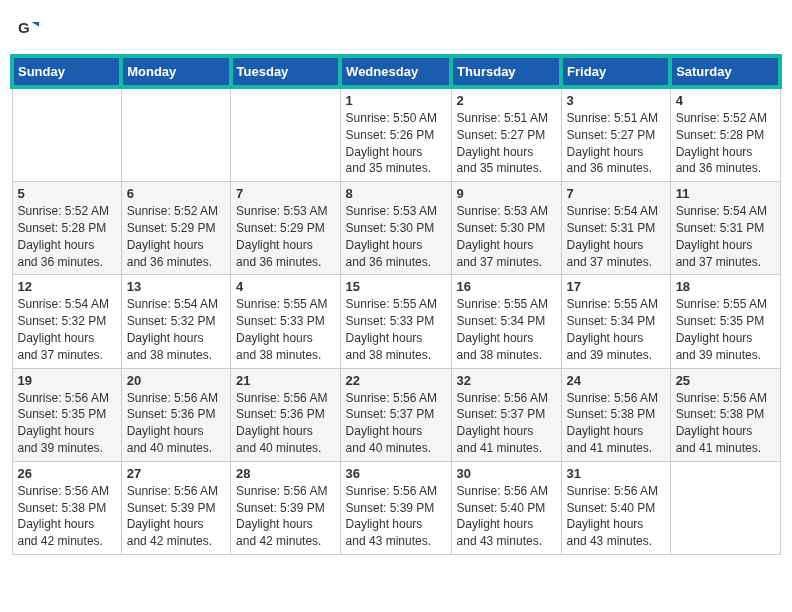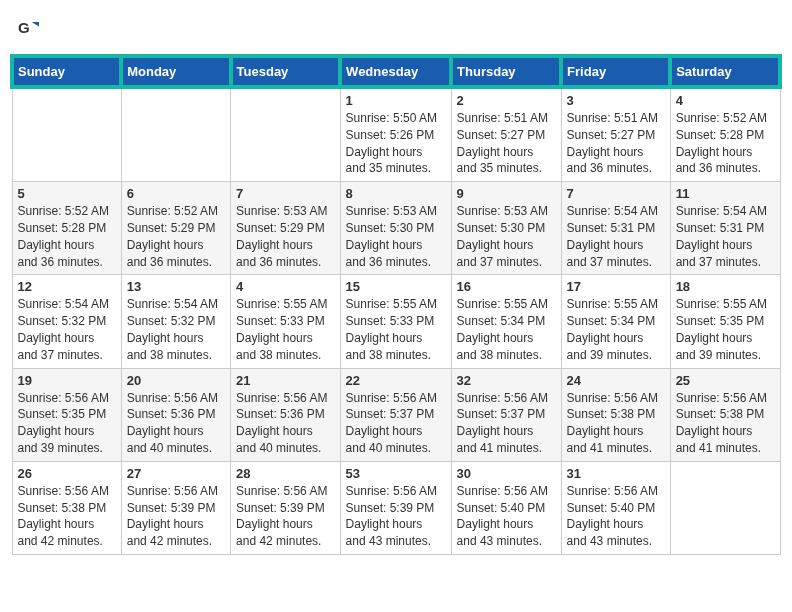--- a/index.html
+++ b/index.html
@@ -229,21 +229,21 @@
         </td>
         <td>
           <span class="day-number">27</span>
           <div class="day-info">Sunrise: 5:56 AM<br>Sunset: 5:39 PM<br>Daylight hours<br>and 42 minutes.</div>
         </td>
         <td>
           <span class="day-number">28</span>
           <div class="day-info">Sunrise: 5:56 AM<br>Sunset: 5:39 PM<br>Daylight hours<br>and 42 minutes.</div>
         </td>
         <td>
-          <span class="day-number">53</span>
+          <span class="day-number">36</span>
           <div class="day-info">Sunrise: 5:56 AM<br>Sunset: 5:39 PM<br>Daylight hours<br>and 43 minutes.</div>
         </td>
         <td>
           <span class="day-number">30</span>
           <div class="day-info">Sunrise: 5:56 AM<br>Sunset: 5:40 PM<br>Daylight hours<br>and 43 minutes.</div>
         </td>
         <td>
           <span class="day-number">31</span>
           <div class="day-info">Sunrise: 5:56 AM<br>Sunset: 5:40 PM<br>Daylight hours<br>and 43 minutes.</div>
         </td>

